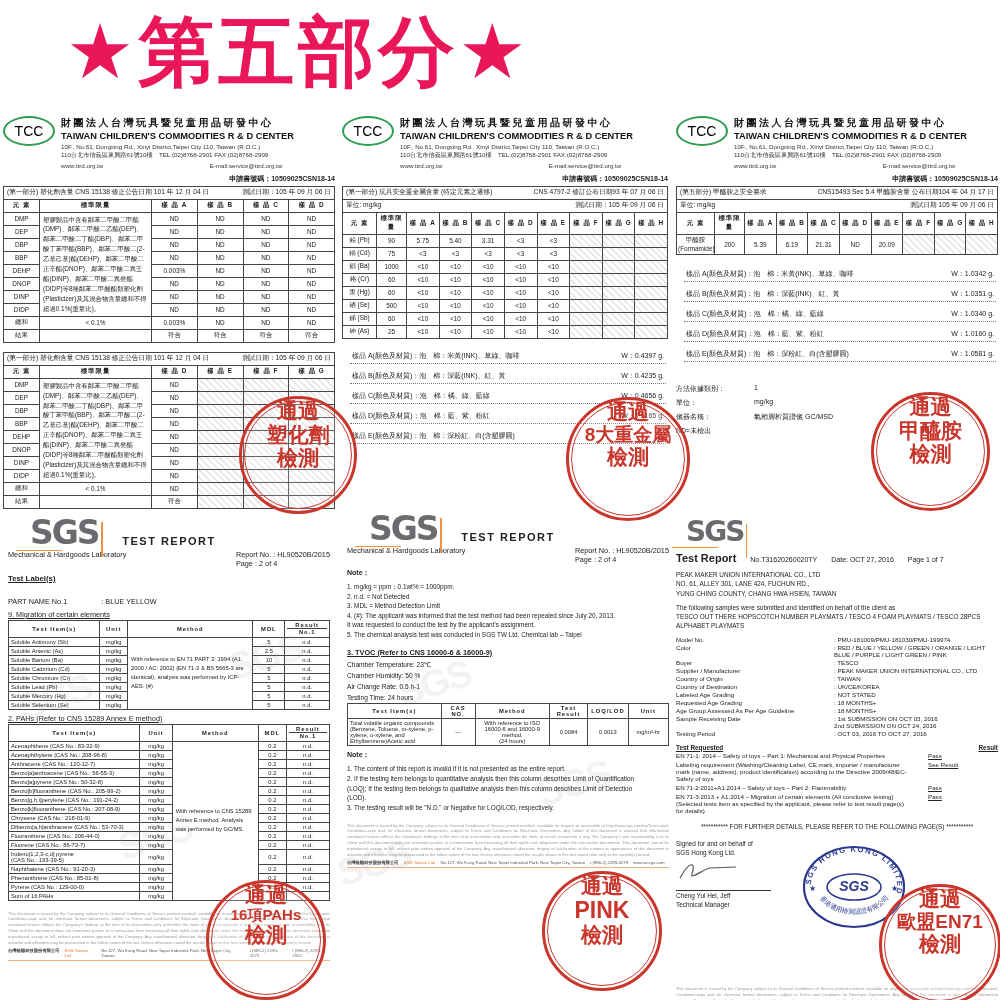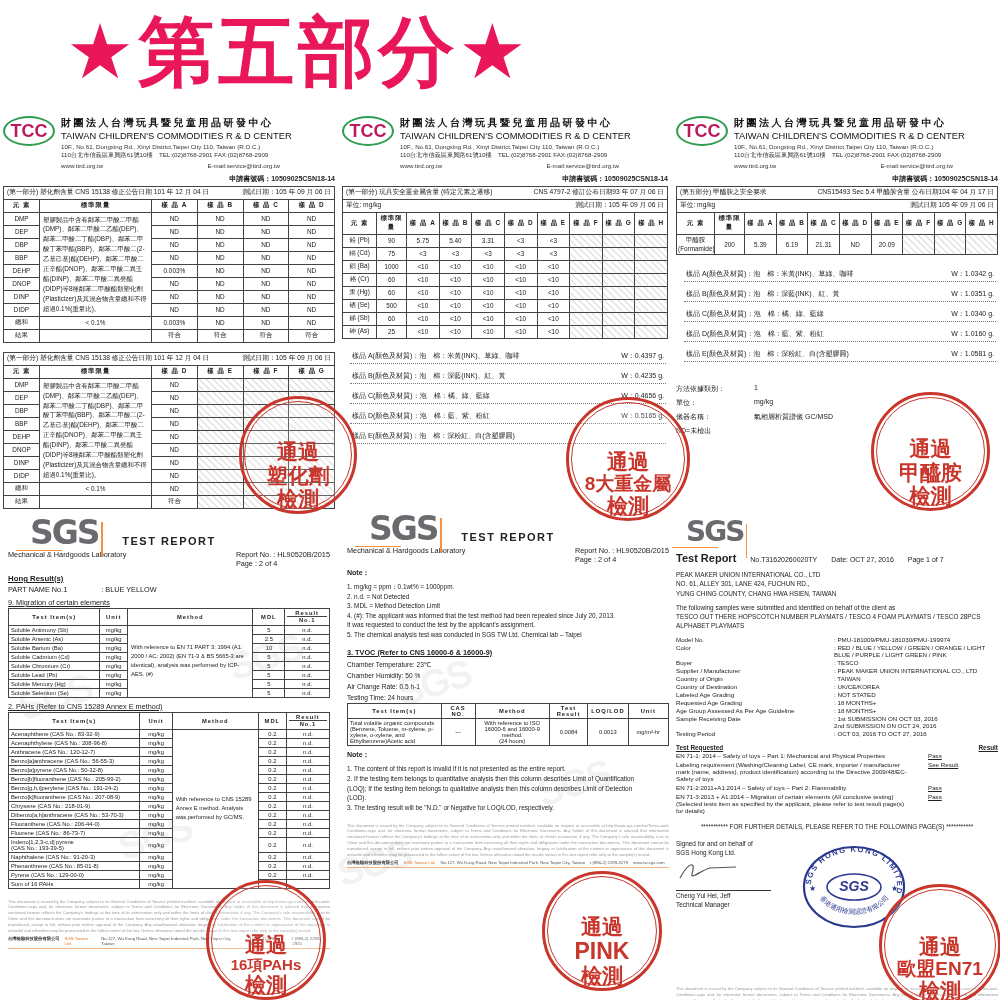--- a/index.html
+++ b/index.html
@@ -6,23 +6,23 @@
   body{width:1000px;height:1000px;position:relative;background:#fff;overflow:hidden;
        font-family:"Liberation Sans","DejaVu Sans",sans-serif;color:#222}
   .doc, .doc *{box-sizing:border-box}
   .page-title{position:absolute;left:66px;top:2px;font-size:76px;font-weight:900;
               color:#e9175a;letter-spacing:4px;white-space:nowrap;z-index:2}
   .doc{position:absolute;background:#fff;z-index:1}
 
   
   .tcc-header{display:flex;gap:6px;align-items:flex-start}
   .tcc-logo{flex:0 0 auto;width:52px;height:30px;border:2.5px solid #2f9c50;border-radius:50%;
-            color:#be185d;font-weight:bold;font-size:18px;display:flex;align-items:center;justify-content:center}
+            color:#000000;font-weight:normal;font-size:14px;display:flex;align-items:center;justify-content:center}
   .tcc-org-zh{font-size:10px;font-weight:bold;letter-spacing:2.5px;color:#111;white-space:nowrap}
-  .tcc-org-en{font-size:9.3px;font-weight:normal;color:#111;margin-top:1px;white-space:nowrap}
+  .tcc-org-en{font-size:9.3px;font-weight:bold;color:#111;margin-top:1px;white-space:nowrap}
   .tcc-addr{font-size:6.2px;color:#333;margin-top:1.5px;white-space:nowrap}
   .tcc-webline{display:flex;justify-content:space-between;font-size:6.2px;color:#333;width:95%;margin-top:1.5px}
   .appno{text-align:right;font-size:7px;font-weight:bold;margin:5px 0 2px}
   .cap{border:1px solid #444;border-bottom:none;font-size:6.7px;padding:1.5px 3px;
        display:flex;justify-content:space-between;white-space:nowrap}
   table.grid{width:100%;border-collapse:collapse;table-layout:fixed}
   .grid th,.grid td{border:1px solid #444;font-size:6.4px;padding:1.5px 1px;text-align:center;
                     white-space:pre-line;overflow:hidden;vertical-align:middle}
   .grid th{font-weight:bold;letter-spacing:1px}
   .span-cell{font-size:5.7px;text-align:left !important;line-height:1.55;padding:2px 3px !important;letter-spacing:0}
@@ -35,21 +35,21 @@
 
   
   .sgs-logo{font-size:33px;font-weight:bold;color:#6a6b6e;letter-spacing:-2px;line-height:1;
             position:relative;display:inline-block;font-family:"DejaVu Sans",sans-serif}
   .sgs-logo::after{content:"";position:absolute;right:-4px;top:6px;width:1.5px;height:34px;background:#f59140}
   .sgs-logo::before{content:"";position:absolute;left:-14px;bottom:-2px;width:46px;height:1.5px;background:#f59140}
   .sgs-title{text-align:center;font-weight:bold;font-size:11px;letter-spacing:1.5px;margin-top:-14px}
   .sgs-meta{display:flex;justify-content:space-between;font-size:7.3px;margin-top:3px}
   .sgs-meta .rn{text-align:left;white-space:pre-line}
   .rtitle{font-size:7.8px;font-weight:bold;text-decoration:underline;margin-top:6px}
-  .partline{font-size:7.3px;margin-top:2px;display:flex;gap:34px}
+  .partline{font-size:7.3px;margin-top:14px;display:flex;gap:34px}
   .secline{font-size:7.3px;text-decoration:underline;margin-top:4px;margin-bottom:1px}
   .sgs-table th,.sgs-table td{font-size:5.8px;padding:1px 2px}
   .sgs-table td:first-child{text-align:left}
   .sgs-table .thr{line-height:1.1}
   .note-block{font-size:6.4px;margin-top:4px;line-height:1.5}
   .note-block div{white-space:pre-line}
   .note-title{font-size:7px;font-weight:bold;margin-top:4px}
   .params{font-size:6.6px;line-height:1.7;margin-top:2px}
   .fine{font-size:4.1px;color:#999;text-align:justify;line-height:1.45;margin-top:10px}
   .sgs-footer{display:flex;gap:5px;font-size:4.3px;color:#555;margin-top:2px;
@@ -74,21 +74,21 @@
   table.tests{border-collapse:collapse;width:100%}
   .tests td{border:none;font-size:6.2px;text-align:left;vertical-align:top;padding:1px 0;white-space:pre-line}
   .tests td:first-child{width:252px;padding-right:8px}
   .tests td:last-child{text-decoration:underline}
   .further{font-size:6.3px;text-align:center;margin-top:8px}
   .signed{font-size:6.4px;line-height:1.4;margin-top:10px}
   .signer{font-size:6.4px;border-top:1px solid #333;width:95px;padding-top:1px;margin-top:2px;line-height:1.4}
 
   
   .stamp{position:absolute;border:3.5px solid #c9362b;border-radius:50%;z-index:6;
-         display:flex;align-items:flex-end;justify-content:center;background:rgba(255,255,255,0.18);color:#c9362b}
+         display:flex;align-items:flex-start;justify-content:center;background:rgba(255,255,255,0.18);color:#c9362b}
   .stamp::after{content:"";position:absolute;inset:2px;border:1.5px solid #c9362b;border-radius:50%}
   .stamp-inner{text-align:center;font-weight:bold;line-height:1.12}
   .stamp-inner div{white-space:nowrap}
   .sline{font-size:21px}
 </style>
 </head>
 <body>
 
 <div class="page-title">★第五部分★</div>
 
@@ -601,21 +601,21 @@
   <div class="wm" style="left:110px;top:300px">SGS</div>
   <div class="wm" style="left:220px;top:120px">SGS</div>
 
   <div class="sgs-logo" style="margin-left:22px">SGS</div>
   <div class="sgs-title">TEST REPORT</div>
   <div class="sgs-meta">
     <span>Mechanical &amp; Hardgoods Laboratory</span>
     <span class="rn"><span>Report No. :   HL90520B/2015</span><br><span>Page           :   2     of     4</span></span>
   </div>
 
-  <div class="rtitle">Hong Result(s)</div>
+  <div class="rtitle">Test Label(s)</div>
   <div class="partline">
     <span>PART NAME No.1</span>
     <span>:   BLUE YELLOW</span>
   </div>
   <div class="secline">9. Migration of certain elements</div>
 
   <table class="grid sgs-table">
     <colgroup>
         <col style="width:86px">
         <col style="width:26px">

